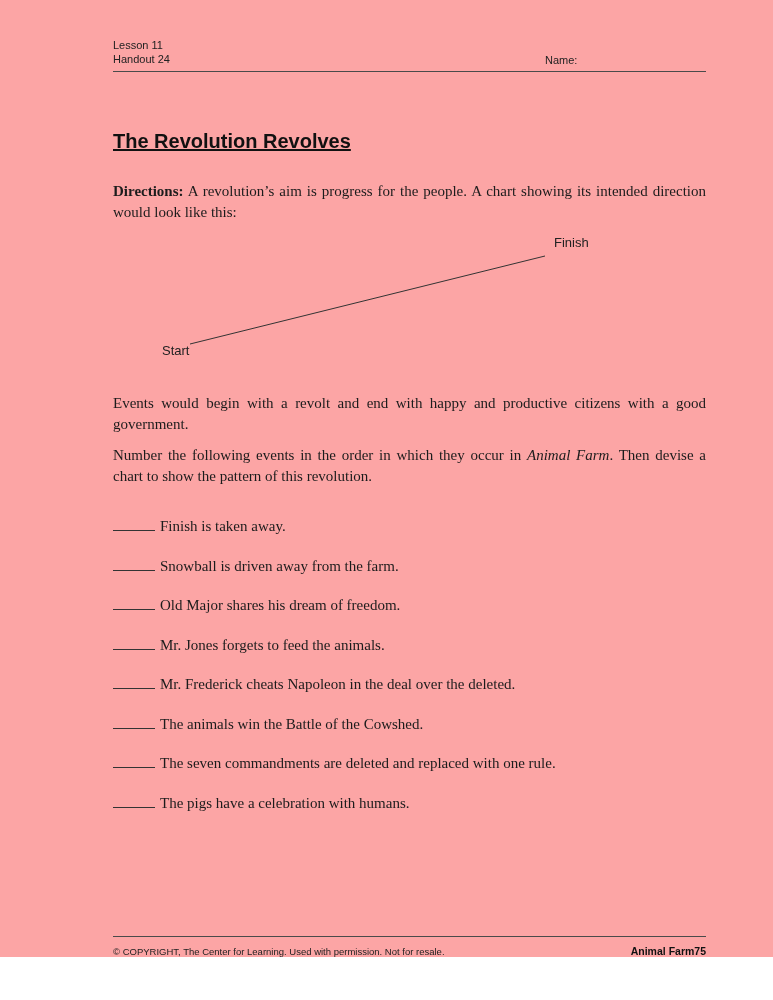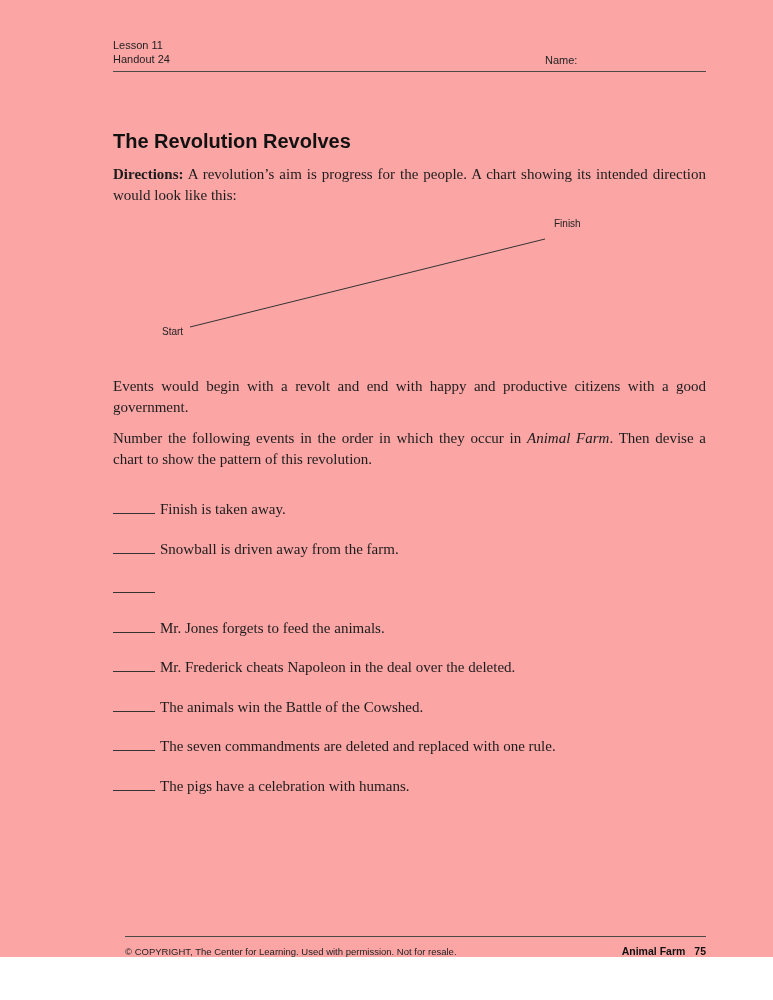--- a/index.html
+++ b/index.html
@@ -41,21 +41,22 @@
     position: absolute;
     top: 130px;
     left: 113px;
     width: 593px;
   }
   .doc-title {
     font-family: "Liberation Sans", sans-serif;
     font-weight: 700;
     font-size: 20px;
     color: #111;
-    margin: 0 0 11px 0;
+    margin: 0 0 28px 0;
+    text-decoration: underline;
   }
   .para {
     font-size: 15px;
     line-height: 21px;
     text-align: justify;
     margin: 4px 0 10px 0;
   }
   .para .bold-label { font-weight: 700; }
   .italic { font-style: italic; }
 
@@ -65,21 +66,21 @@
     height: 142px;
     margin: 6px 0 18px 0;
   }
   .chart-area svg {
     position: absolute;
     top: 0; left: 0;
   }
   .chart-label {
     position: absolute;
     font-family: "Liberation Sans", sans-serif;
-    font-size: 10px;
+    font-size: 13px;
     color: #222;
   }
   .chart-label.finish { left: 441px; top: 2px; }
   .chart-label.start  { left: 49px;  top: 110px; }
 
   
   .events-list {
     margin-top: 30px;
   }
   .event-row {
@@ -94,39 +95,39 @@
     height: 13px;
     border-bottom: 1px solid #333;
     margin-right: 5px;
     vertical-align: baseline;
   }
 
   
   .footer {
     position: absolute;
     top: 936px;
-    left: 125px;
+    left: 113px;
     right: 67px;
     border-top: 1px solid #4a4a4a;
     padding-top: 8px;
     display: flex;
     justify-content: space-between;
     align-items: baseline;
     font-family: "Liberation Sans", sans-serif;
   }
   .footer .copyright {
     font-size: 9.5px;
     color: #222;
   }
   .footer .book-ref {
     font-size: 10.5px;
     font-weight: 700;
     color: #111;
   }
-  .footer .book-ref .page-num { margin-left: 9px; }
+  .footer .book-ref .page-num { }
 </style>
 </head>
 <body>
 
 <div class="page">
 
   <div class="header">
     <div>
       <div>Lesson 11</div>
       <div>Handout 24</div>
@@ -148,21 +149,21 @@
       <span class="chart-label start">Start</span>
     </div>
 
     <p class="para">Events would begin with a revolt and end with happy and productive citizens with a good government.</p>
 
     <p class="para"><span>Number the following events in the order in which they occur in </span><span class="italic">Animal Farm</span><span>. Then devise a chart to show the pattern of this revolution.</span></p>
 
     <div class="events-list">
       <div class="event-row"><span class="answer-blank"></span><span>Finish is taken away.</span></div>
       <div class="event-row"><span class="answer-blank"></span><span>Snowball is driven away from the farm.</span></div>
-      <div class="event-row"><span class="answer-blank"></span></div>
+      <div class="event-row"><span class="answer-blank"></span><span>Old Major shares his dream of freedom.</span></div>
       <div class="event-row"><span class="answer-blank"></span><span>Mr. Jones forgets to feed the animals.</span></div>
       <div class="event-row"><span class="answer-blank"></span><span>Mr. Frederick cheats Napoleon in the deal over the deleted.</span></div>
       <div class="event-row"><span class="answer-blank"></span><span>The animals win the Battle of the Cowshed.</span></div>
       <div class="event-row"><span class="answer-blank"></span><span>The seven commandments are deleted and replaced with one rule.</span></div>
       <div class="event-row"><span class="answer-blank"></span><span>The pigs have a celebration with humans.</span></div>
     </div>
 
   </div>
 
   <div class="footer">

